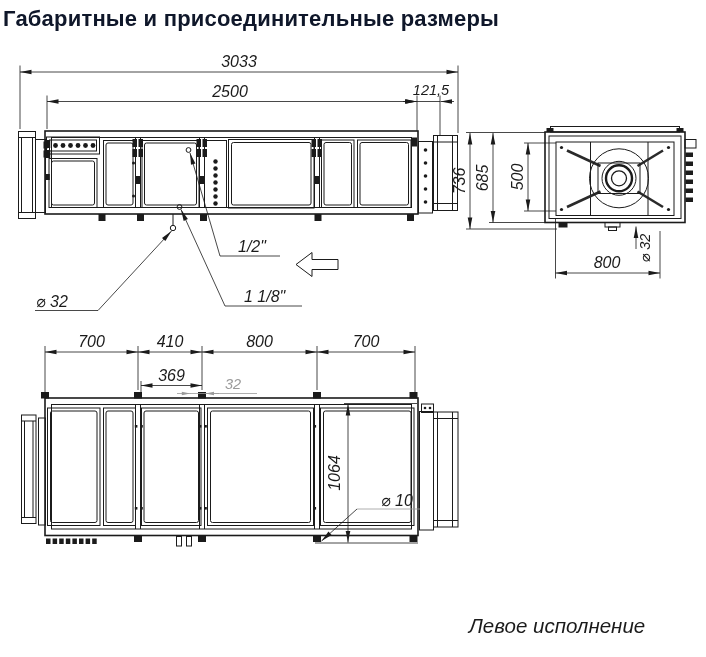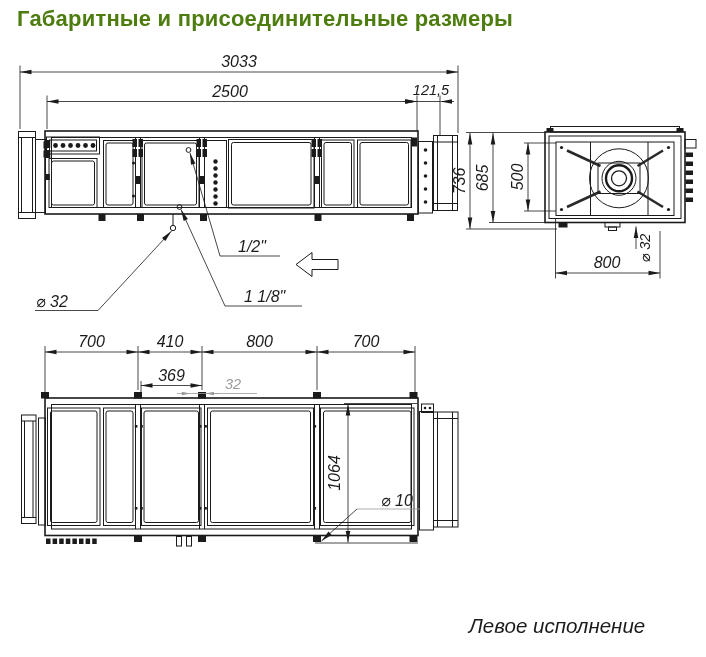--- a/index.html
+++ b/index.html
@@ -1,20 +1,20 @@
 <!DOCTYPE html>
 <html><head>
 <meta charset="utf-8">
 <style>
   html,body{margin:0;padding:0;background:#ffffff;width:706px;height:657px;overflow:hidden;}
   #stage{position:relative;width:706px;height:657px;background:#fff;}
   h1.title{
-    position:absolute;left:17px;top:6px;margin:0;
+    position:absolute;left:3px;top:6px;margin:0;
     font-family:"Liberation Sans","DejaVu Sans",sans-serif;
-    font-size:22px;font-weight:bold;color:#4d7c0f;letter-spacing:0.2px;
+    font-size:22px;font-weight:bold;color:#0f172a;letter-spacing:0.2px;
   }
   svg{position:absolute;left:0;top:0;font-family:"Liberation Sans","DejaVu Sans",sans-serif;}
   .st{stroke:#1b1b1b;fill:none;}
   .w2{stroke-width:1.6;}
   .w1{stroke-width:1;}
   .w05{stroke-width:0.8;}
   .fb{fill:#1b1b1b;stroke:none;}
   .gr{stroke:#9a9a9a;}
   .strut{stroke:#2a2a2a;stroke-width:2.6;}
   text{fill:#1b1b1b;}

